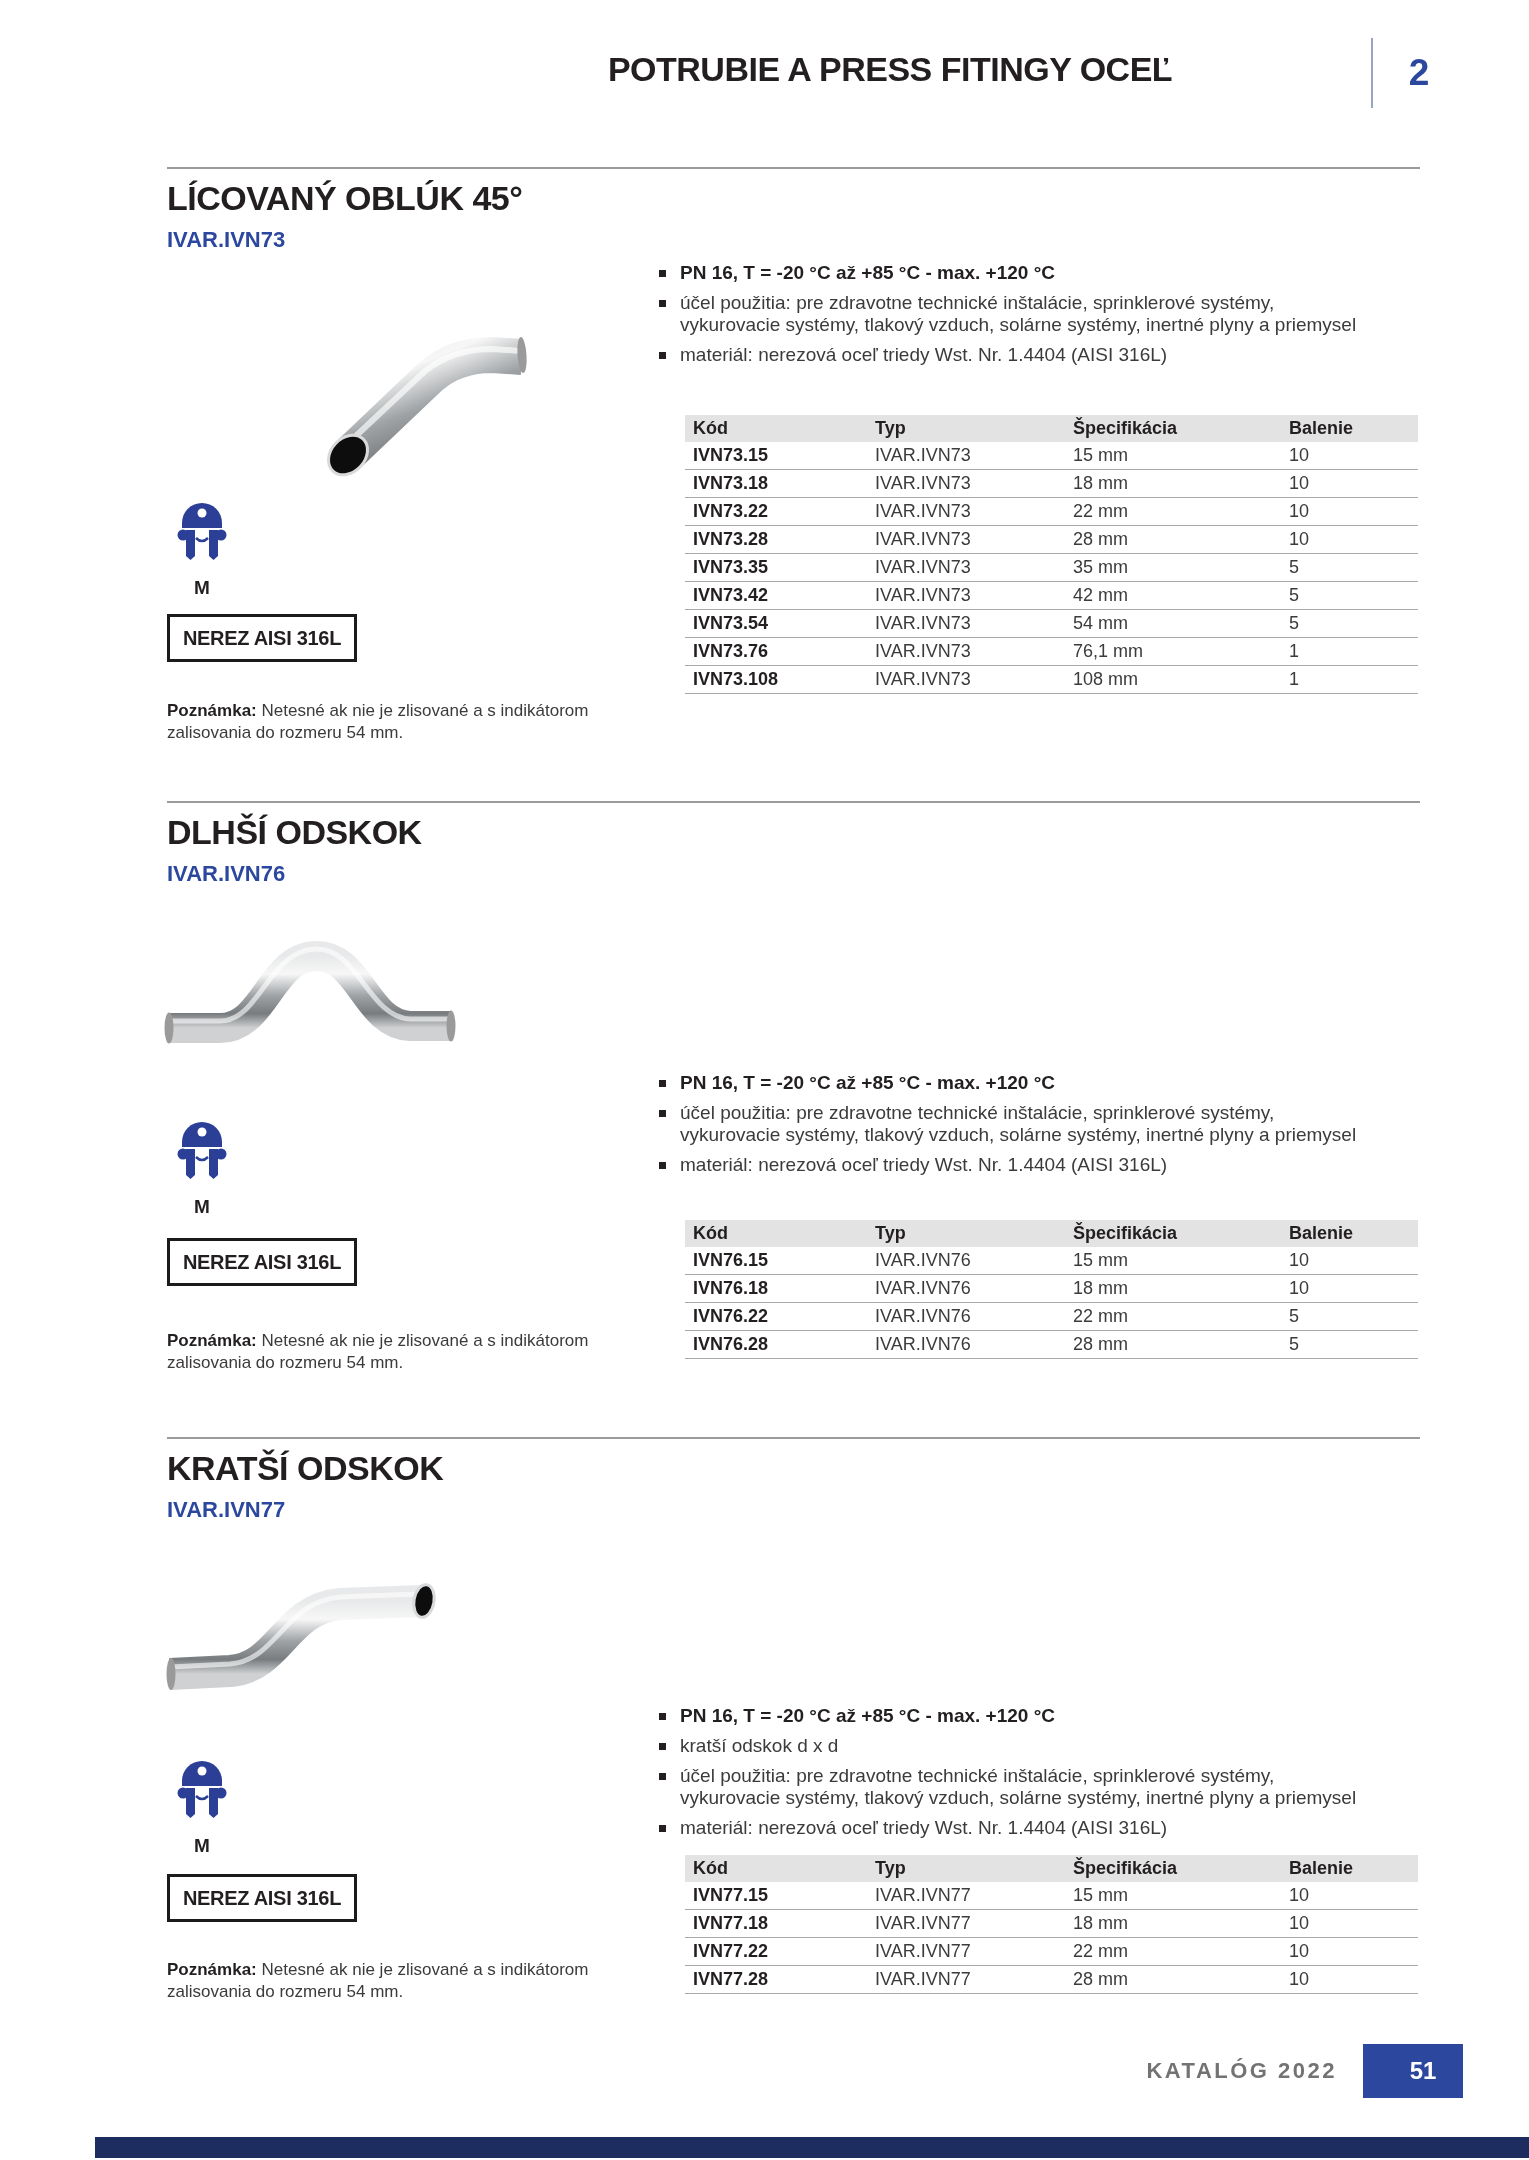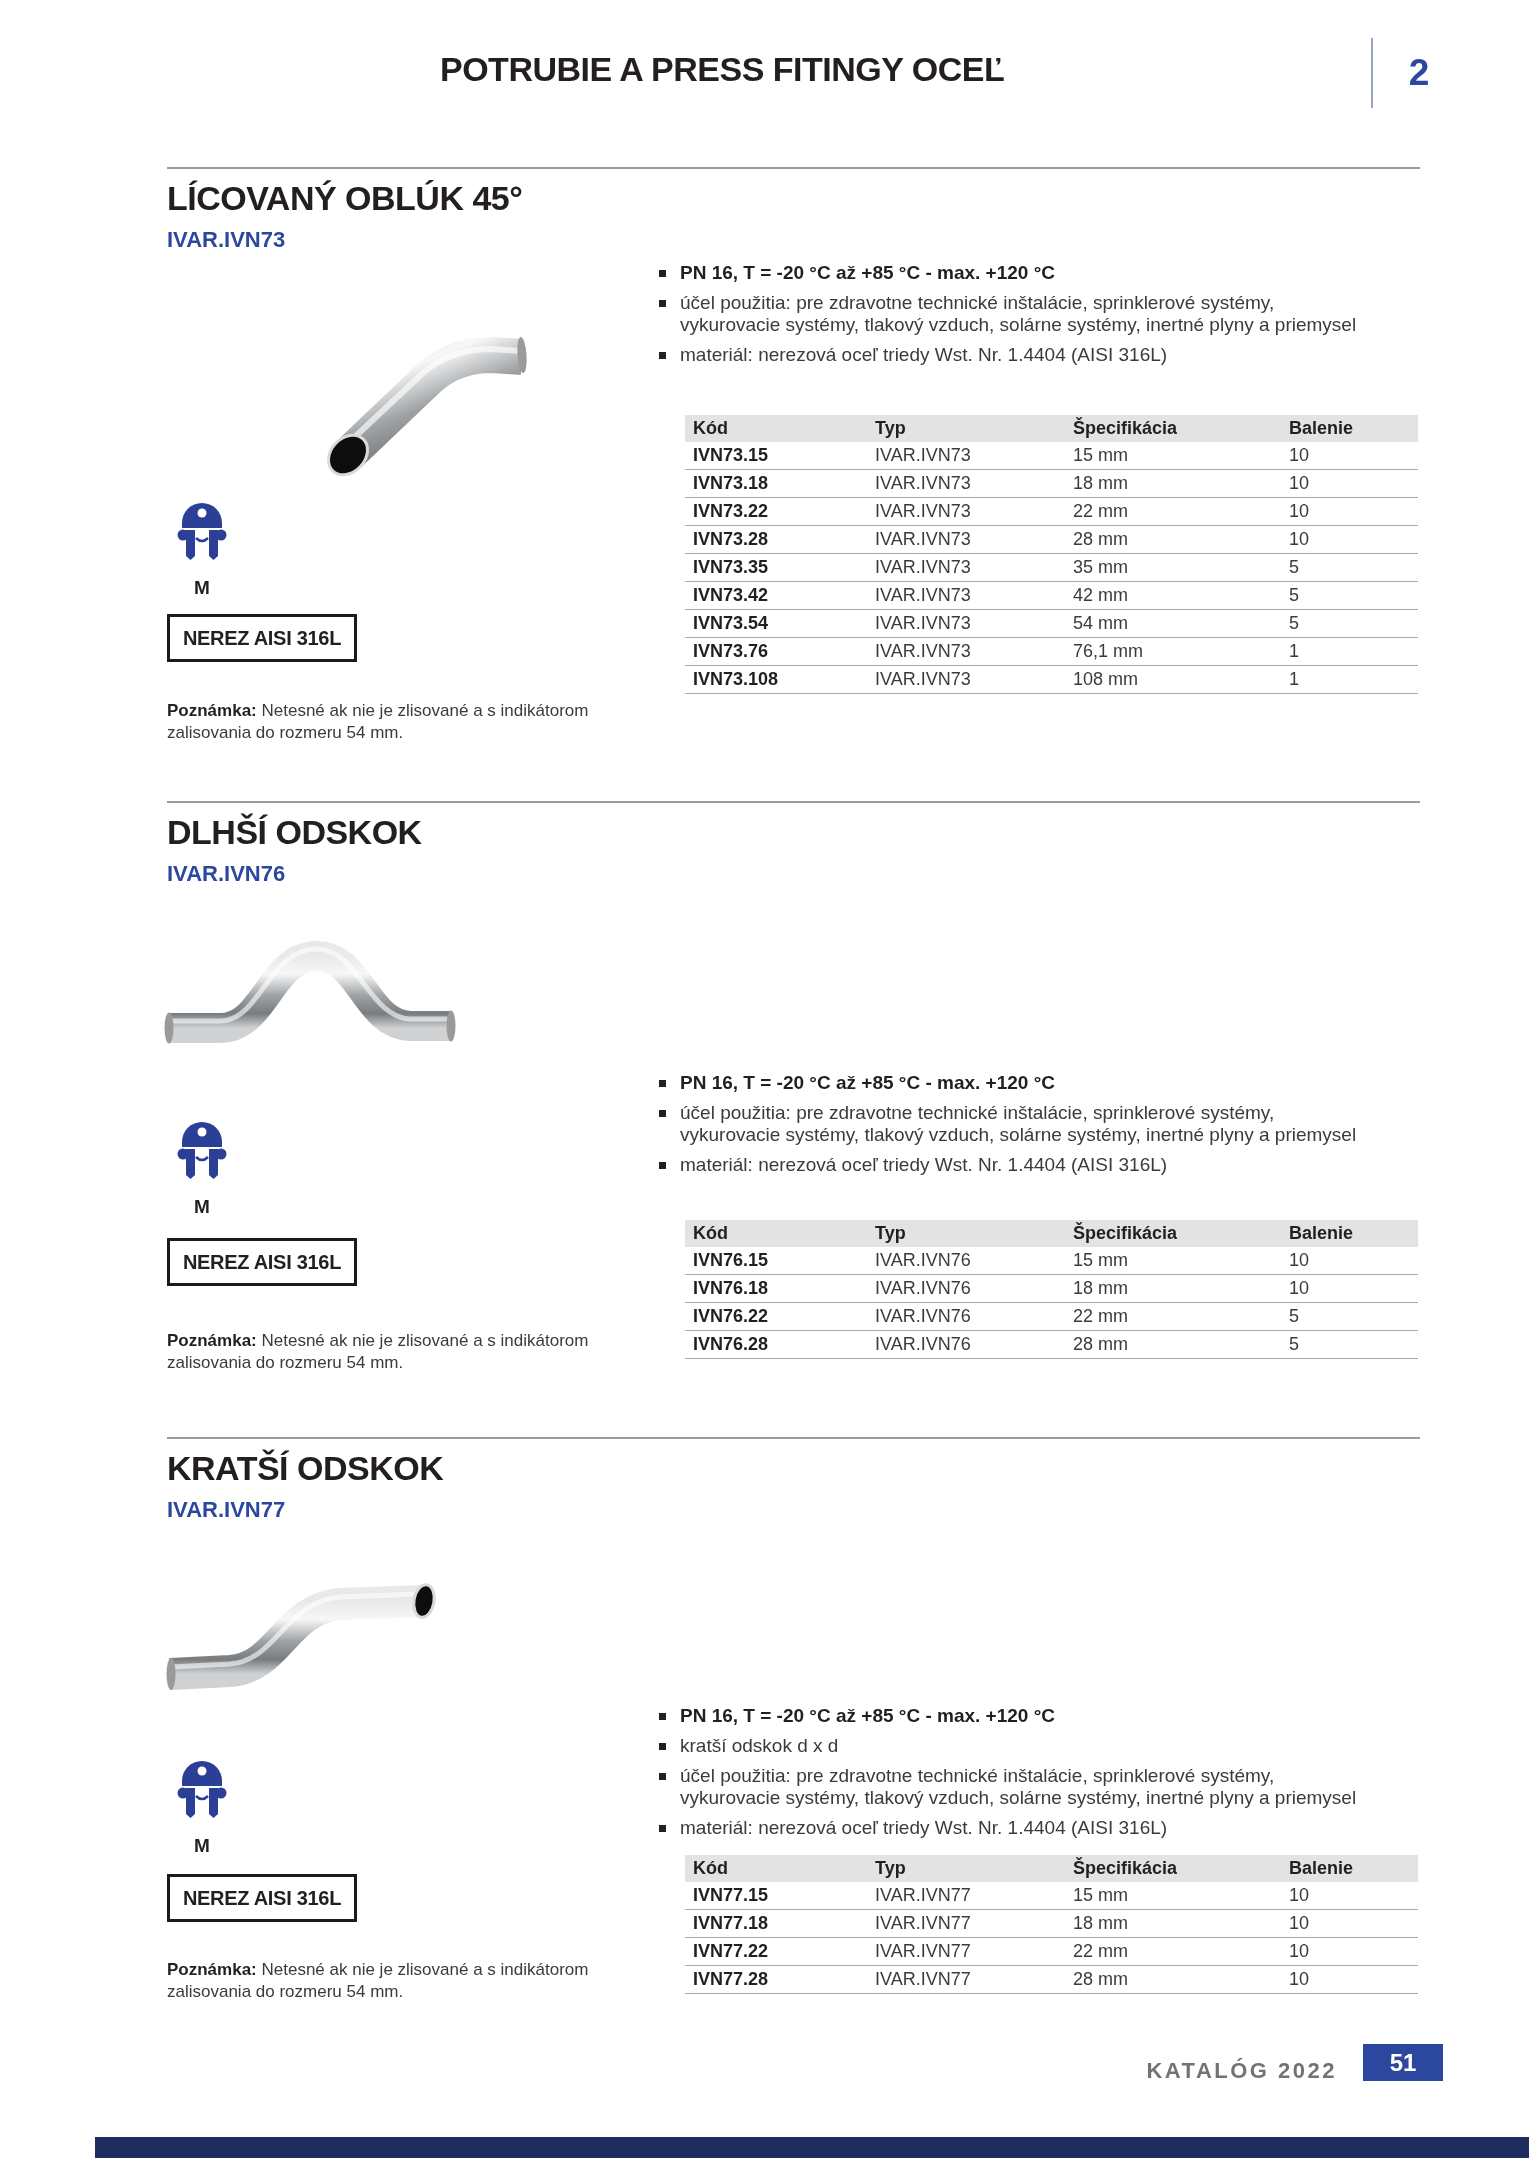--- a/index.html
+++ b/index.html
@@ -1,20 +1,20 @@
 <!DOCTYPE html>
 <html><head>
 <meta charset="utf-8">
 <style>
   html,body{margin:0;padding:0;background:#e9e9e9;}
   .page{position:relative;width:1529px;height:2160px;background:#ffffff;overflow:hidden;
         color:#231f20;font-family:"Liberation Sans",sans-serif;margin:0 auto;}
 
   
-  .header-title{position:absolute;top:50px;left:440px;width:900px;text-align:left;
+  .header-title{position:absolute;top:50px;left:440px;width:900px;text-align:center;
     font-size:34px;font-weight:bold;letter-spacing:-0.5px;color:#231f20;}
   .header-divider{position:absolute;top:38px;left:1371px;width:2px;height:70px;background:#97a6c6;}
   .header-chapter{position:absolute;top:52px;left:1388px;width:62px;text-align:center;
     font-size:37px;font-weight:bold;color:#2b479e;}
 
   
   .section{position:absolute;left:0;width:1529px;height:0;}
   #s1{top:167px;} #s2{top:801px;} #s3{top:1437px;}
   .rule{position:absolute;left:167px;top:0;width:1253px;height:2px;background:#9b9b9b;}
   .sec-title{position:absolute;left:167px;top:12px;font-size:34px;font-weight:bold;
@@ -44,22 +44,22 @@
   .spec-table{position:absolute;left:685px;border-collapse:collapse;width:733px;
     font-size:18px;color:#3c3a3b;table-layout:fixed;}
   .spec-table th{background:#e3e3e3;text-align:left;font-weight:bold;color:#231f20;
     padding:3px 8px;height:20px;}
   .spec-table td{padding:2px 8px;height:23px;border-bottom:1px solid #a8a8a8;}
   .spec-table td:first-child{font-weight:bold;color:#231f20;}
 
   
   .footer-catalog{position:absolute;top:2058px;left:1000px;width:337px;text-align:right;
     font-size:22px;font-weight:bold;letter-spacing:2.5px;color:#737373;}
-  .page-box{position:absolute;left:1363px;top:2044px;width:80px;height:37px;background:#2b479e;
-    color:#ffffff;display:flex;align-items:center;justify-content:center;font-size:24px;font-weight:bold;}
+  .page-box{position:absolute;left:1363px;top:2044px;width:80px;height:54px;background:#2b479e;
+    color:#ffffff;display:flex;align-items:center;justify-content:center;font-size:24px;font-weight:bold;padding-left:20px;}
   .bottom-bar{position:absolute;left:95px;top:2137px;width:1434px;height:21px;background:#1d2d5f;}
 </style>
 </head>
 <body>
 
 <div class="page">
 
   <div class="header-title">POTRUBIE A PRESS FITINGY OCEĽ</div>
   <div class="header-divider"></div>
   <div class="header-chapter">2</div>

